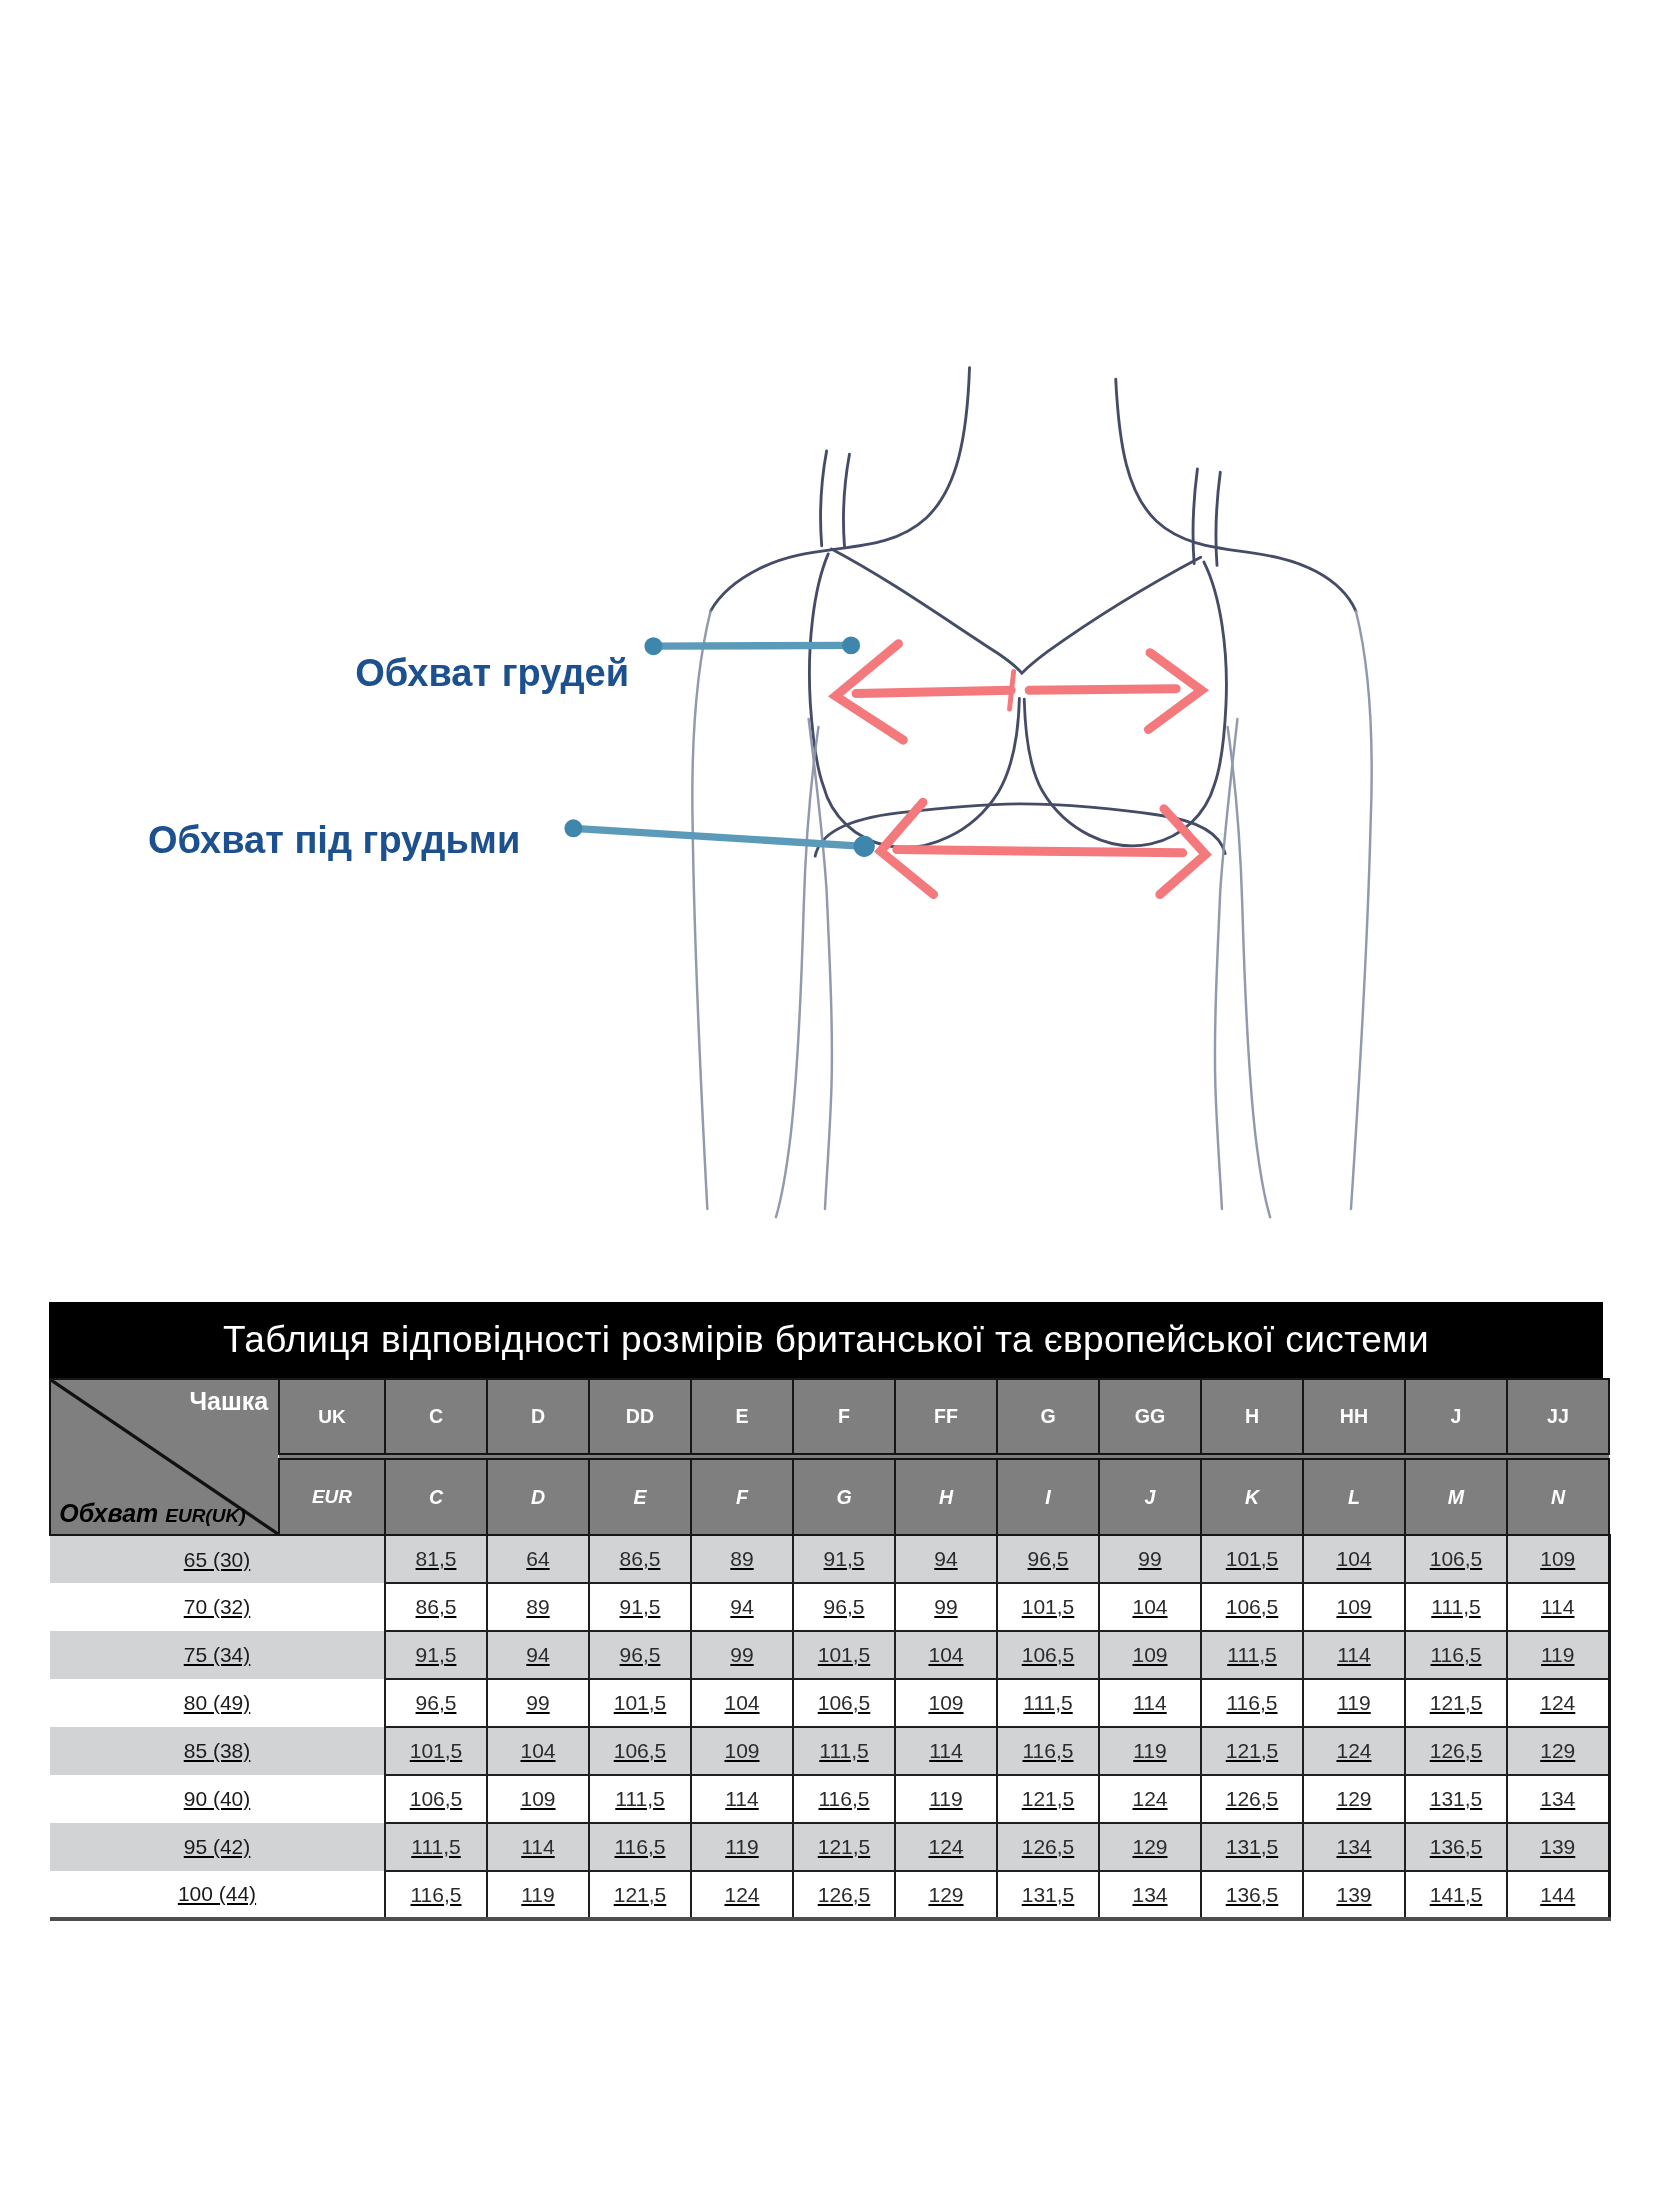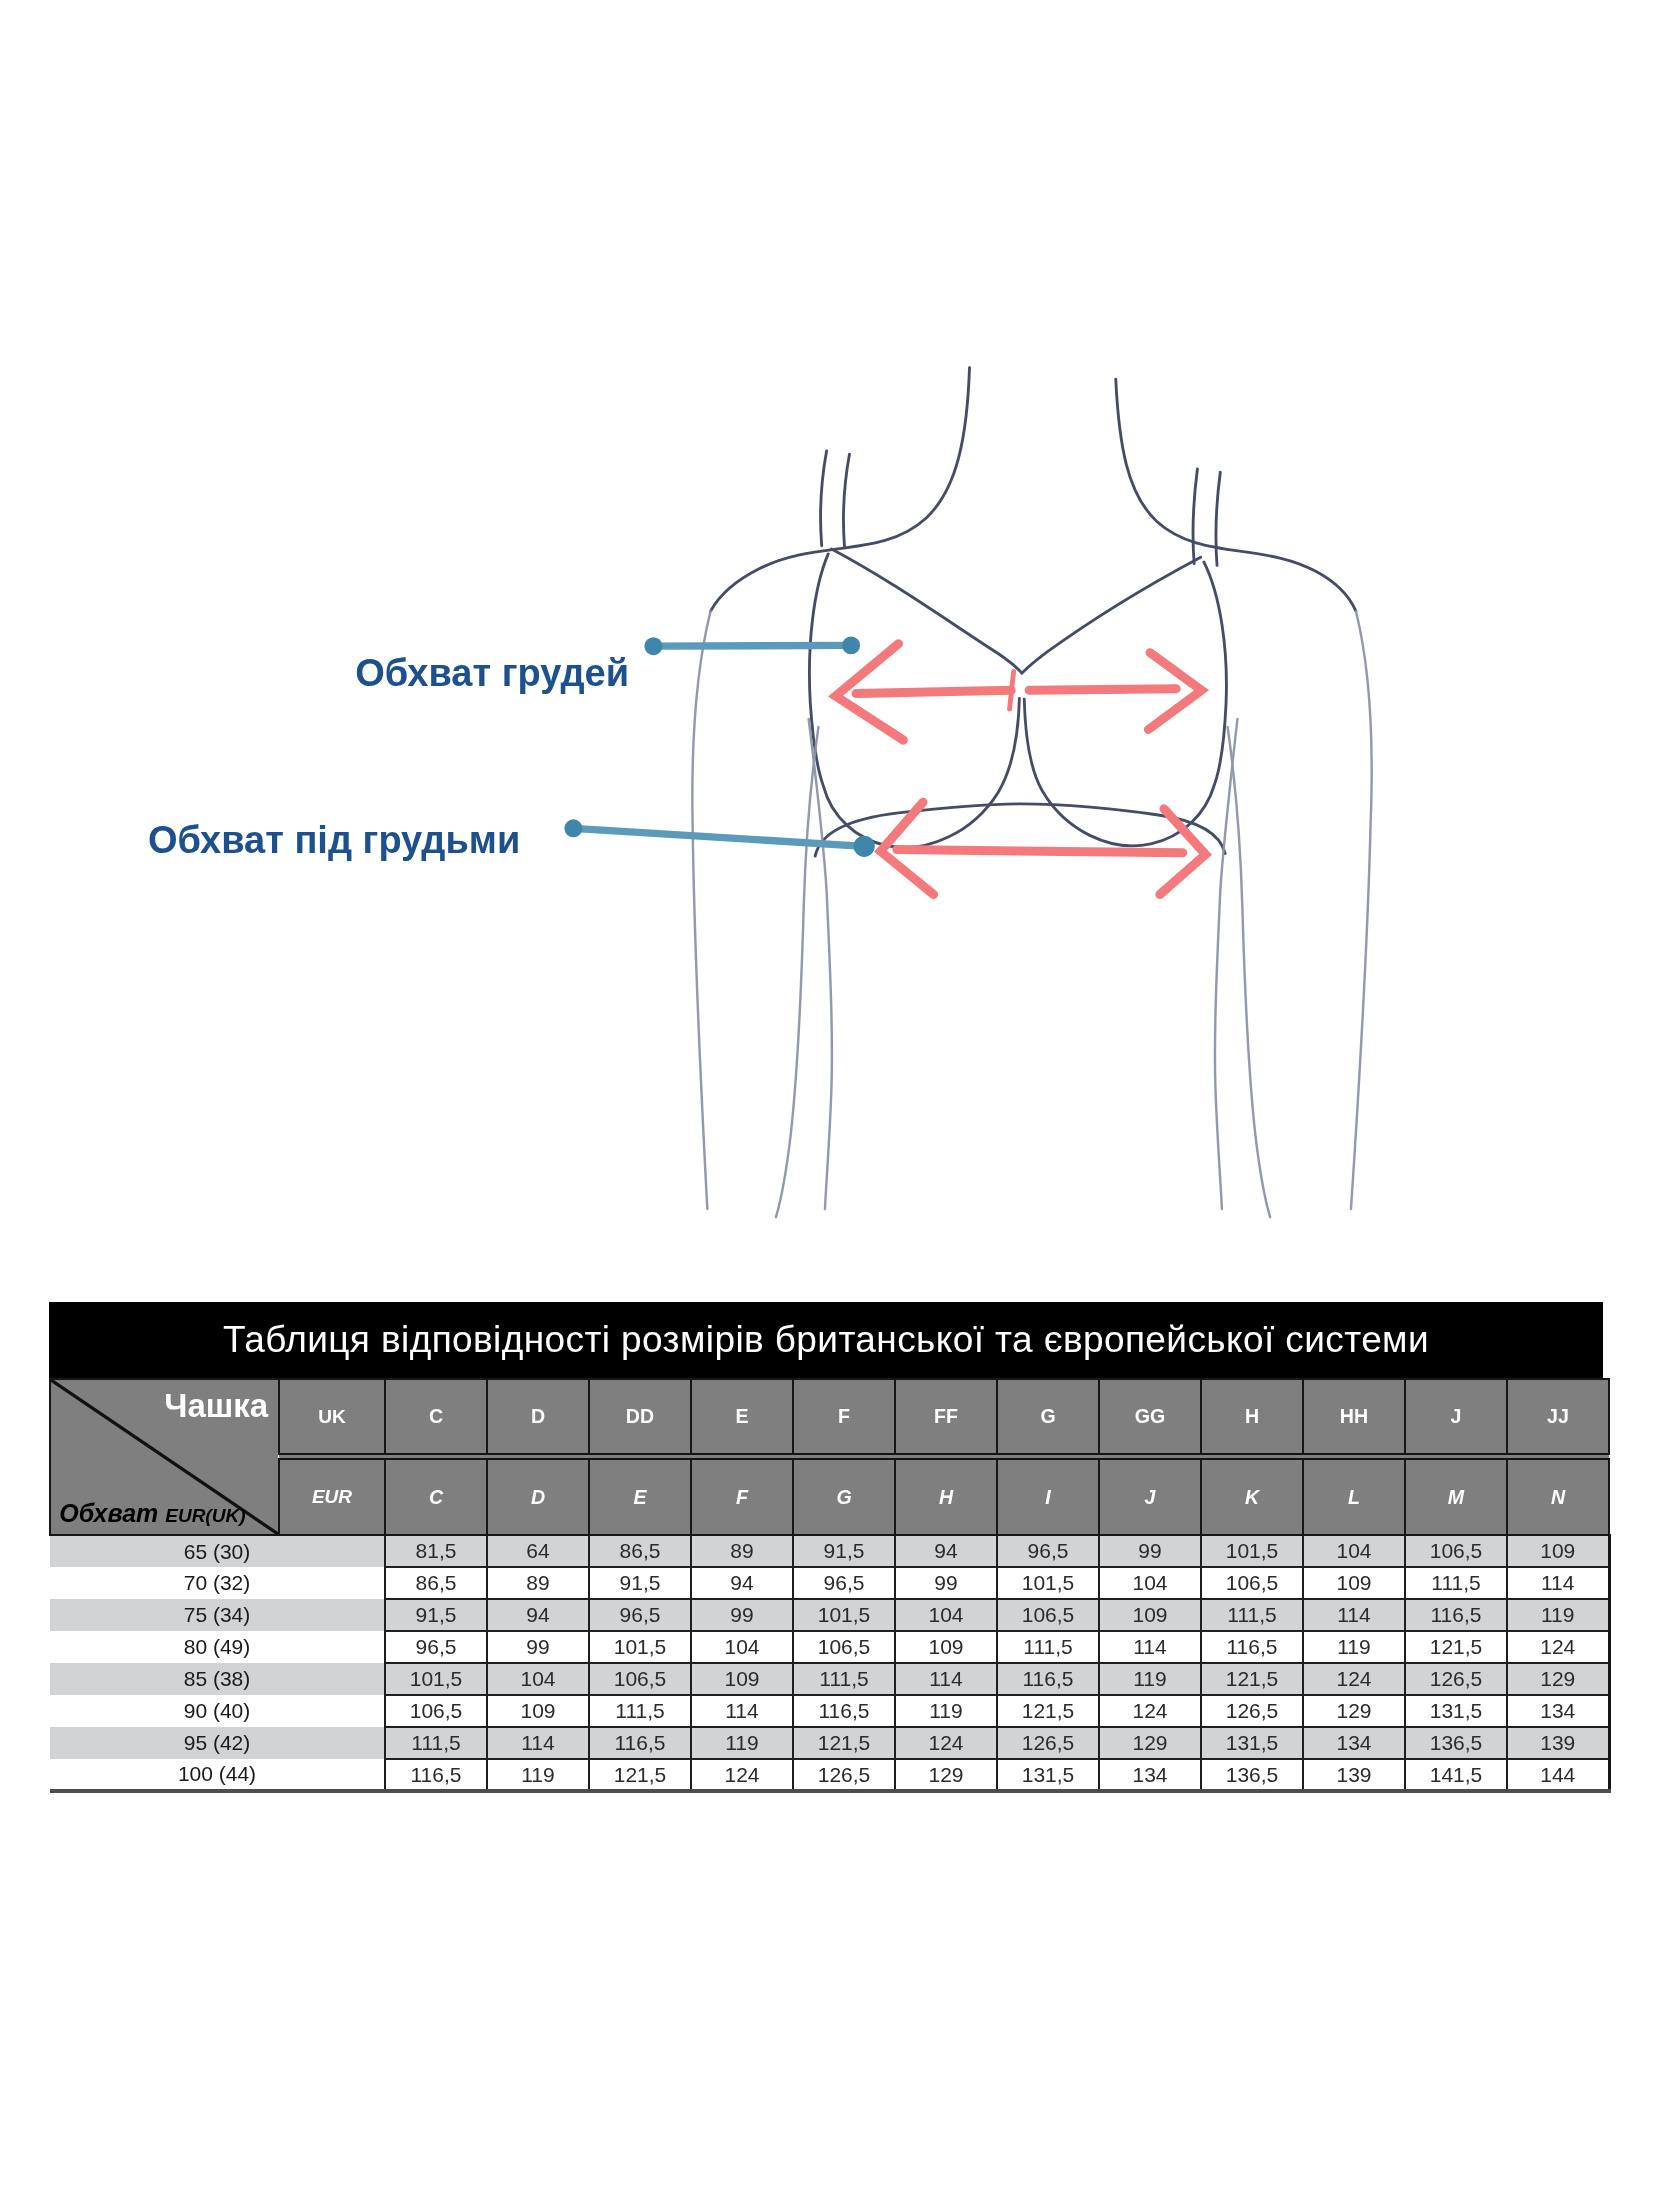--- a/index.html
+++ b/index.html
@@ -22,26 +22,26 @@
 
   
   tr.hdr td{background:#7f7f7f;color:#ffffff;font-weight:bold;border:2.5px solid #161616;}
   tr.uk-row td{height:73px;}
   tr.eur-row td{height:74px;font-style:italic;}
   tr.uk-row td.cup, tr.uk-row td.sys{border-bottom:7.4px double #141414;}
   td.cup{font-size:19.6px;}
   td.sys{font-size:19px;}
   td.corner{position:relative;background:#7f7f7f;border:2.5px solid #161616;}
   td.corner .diag{position:absolute;left:0;top:0;width:100%;height:100%;}
-  .cup-word{position:absolute;top:6.5px;right:9.8px;color:#ffffff;font-size:33px;font-weight:bold;}
+  .cup-word{position:absolute;top:6.5px;right:9.8px;color:#ffffff;font-size:25px;font-weight:bold;}
   .girth-word{position:absolute;bottom:6.5px;left:8.2px;color:#000000;font-size:25px;font-weight:bold;font-style:italic;}
   .girth-sub{font-size:19px;font-weight:bold;}
 
   
-  tr.datarow{height:32px;}
+  tr.datarow{height:48px;text-decoration:underline;}
   tr.datarow td.val{border:2.5px solid #1f1f1f;font-size:21px;color:#2b2b2b;}
   tr.datarow td.val:first-of-type{border-left:3.3px solid #161616;}
   tr.datarow td.band{border:none;font-size:21px;color:#1a1a1a;}
   tr.gray td{background:#d2d3d5;}
   tr.white td{background:#ffffff;}
   table.grid tr.datarow:last-child td{border-bottom:4.1px solid #4d4d4d;}
   table.grid td.val:last-child{border-right:3.3px solid #161616;}
 </style>
 </head>
 <body>

